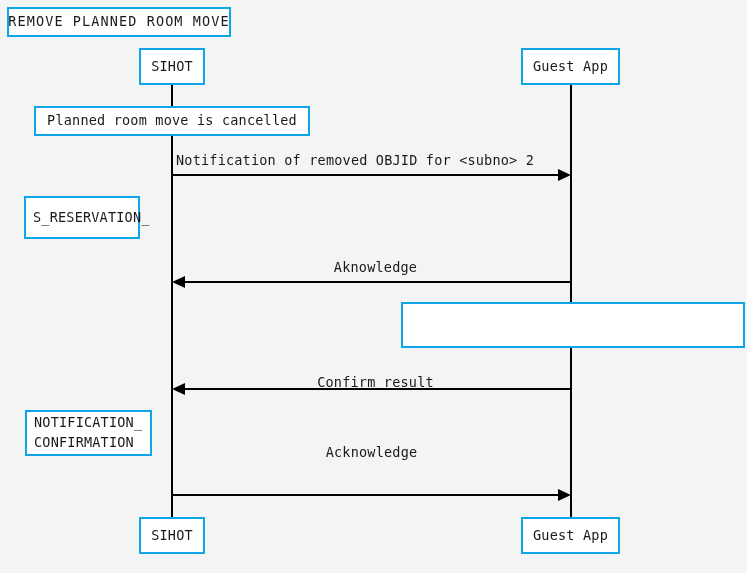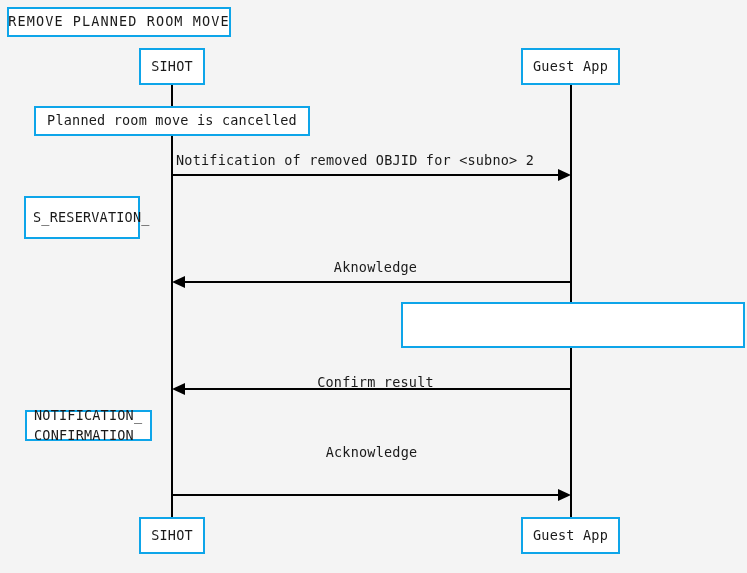--- a/index.html
+++ b/index.html
@@ -113,21 +113,21 @@
     <span class="box-line">Planned room move is cancelled</span>
   </div>
 
   <div class="box left" style="left:24px; top:196px; width:116px; height:43px;gap:28px;">
     <span class="box-line">S_RESERVATION_</span>
   </div>
 
   <div class="box left" style="left:401px; top:302px; width:344px; height:46px;">
   </div>
 
-  <div class="box left" style="left:25px; top:410px; width:127px; height:31px;">
+  <div class="box left" style="left:25px; top:410px; width:127px; height:46px;">
     <span class="box-line">NOTIFICATION_</span>
     <span class="box-line">CONFIRMATION</span>
   </div>
 
   <div class="msg" style="left:172px; top:174px; width:392px;"></div>
   <div class="arrowhead right" style="left:558px; top:169px;"></div>
   <div class="msg-label rgt" style="left:176px; top:152px; width:395px;">Notification of removed OBJID for &lt;subno&gt; 2</div>
 
   <div class="msg" style="left:180px; top:281px; width:391px;"></div>
   <div class="arrowhead left" style="left:172px; top:276px;"></div>

